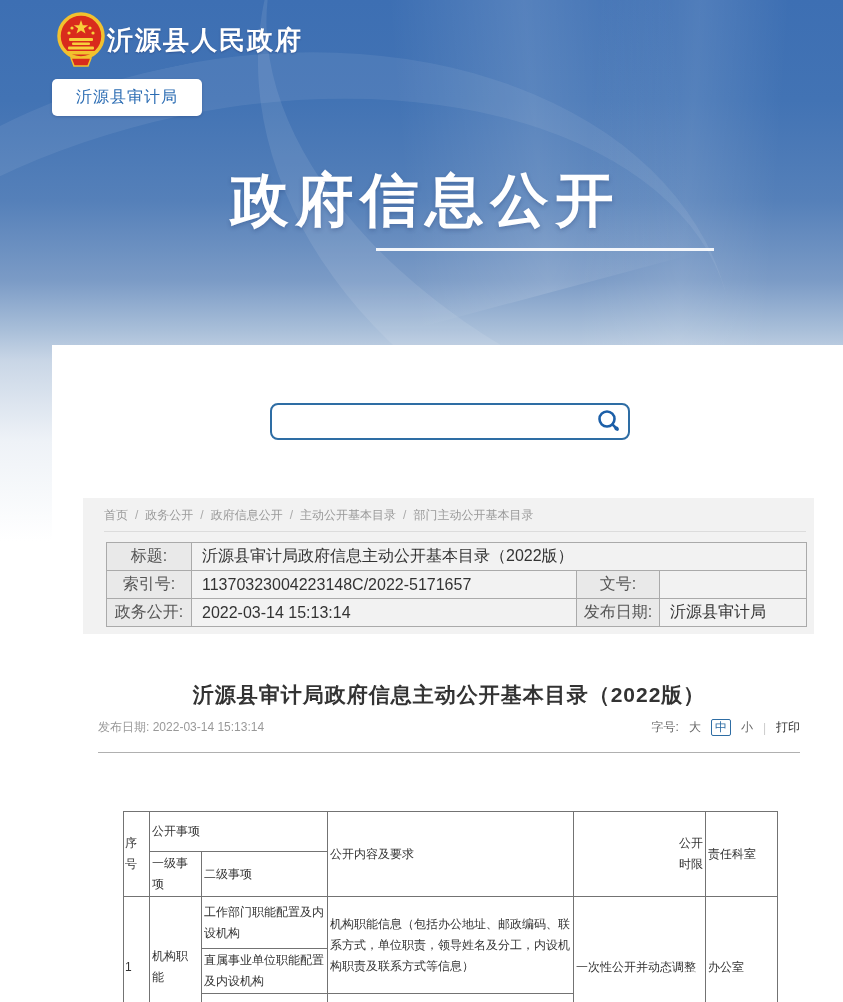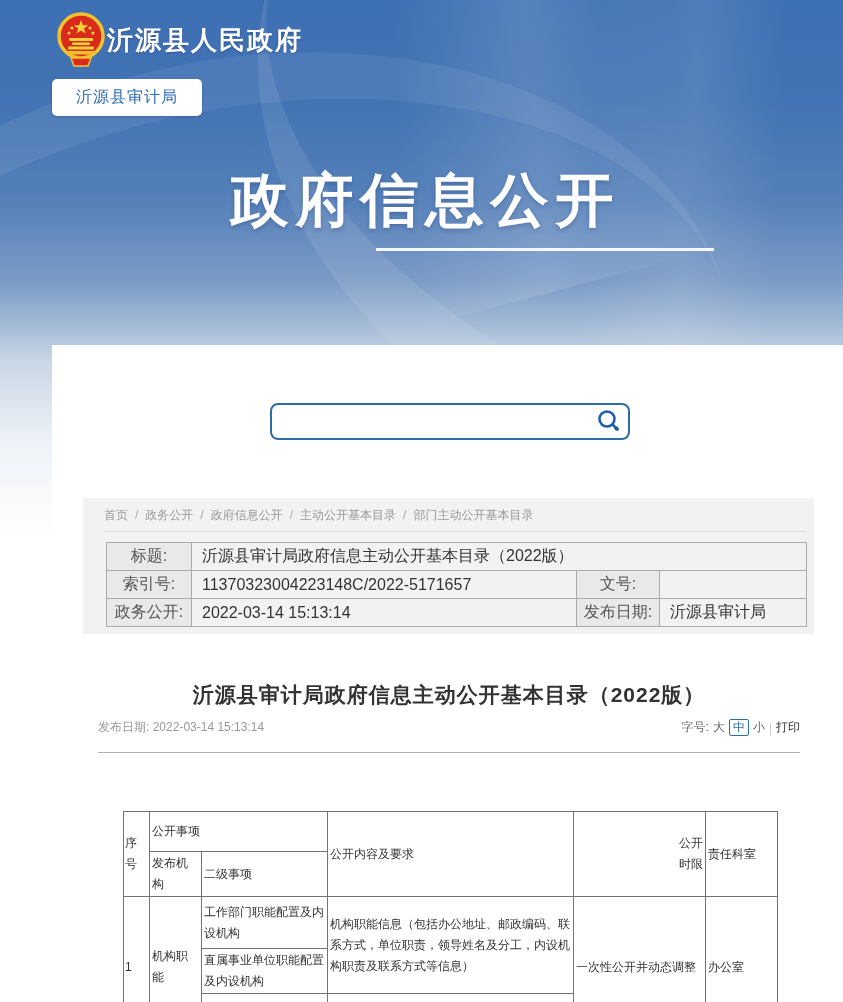--- a/index.html
+++ b/index.html
@@ -55,21 +55,21 @@
   .meta-table { position:absolute; left:23px; top:44px; width:700px; border-collapse:collapse;
                 table-layout:fixed; font-size:16px; }
   .meta-table td { border:1px solid #aaa; height:28px; padding:0 10px; color:#333; overflow:hidden; white-space:nowrap; }
   .meta-table td.lbl { background:#e9e9e9; color:#555; text-align:center; padding:0 2px; }
 
   
   .article-title { position:absolute; left:46px; top:336px; width:702px; text-align:center;
                    font-size:21px; font-weight:bold; color:#333; letter-spacing:1px; }
   .article-meta { position:absolute; left:46px; top:374px; width:702px; height:17px; font-size:12px;
                   color:#999; display:flex; justify-content:space-between; align-items:center; }
-  .fontsize-ctl { color:#666; display:flex; align-items:center; gap:4px; }
+  .fontsize-ctl { color:#666; display:flex; align-items:center; gap:10px; }
   .fs-opt { color:#666; cursor:pointer; }
   .fs-mid { color:#2e6da4; border:1px solid #2e6da4; border-radius:2px; padding:0 3px; line-height:15px; }
   .fs-div { color:#ccc; }
   .print { color:#333; cursor:pointer; }
   .article-hr { position:absolute; left:46px; top:407px; width:702px; height:0; border-top:1px solid #b0b0b0; }
 
   
   .main-table { position:absolute; left:71px; top:466px; width:654px; border-collapse:collapse;
                 table-layout:fixed; font-size:12px; color:#333; line-height:1.75; }
   .main-table th, .main-table td { border:1px solid #737373; font-weight:normal; text-align:left;
@@ -193,21 +193,21 @@
       <tbody>
           <tr class="r-head1">
         <th class="seq-h" rowspan="2">序号</th>
         <th colspan="2">公开事项</th>
         <th rowspan="2">公开内容及要求</th>
         <th rowspan="2" class="prewrap">公开
 时限</th>
         <th rowspan="2">责任科室</th>
       </tr>
       <tr class="r-head2">
-        <th>发布机构</th>
+        <th>一级事项</th>
         <th>二级事项</th>
       </tr>
       <tr class="r-body1">
         <td class="seq-c" rowspan="3">1</td>
         <td rowspan="3">机构职能</td>
         <td>工作部门职能配置及内设机构</td>
         <td rowspan="2">机构职能信息（包括办公地址、邮政编码、联系方式，单位职责，领导姓名及分工，内设机构职责及联系方式等信息）</td>
         <td rowspan="3">一次性公开并动态调整</td>
         <td rowspan="3">办公室</td>
       </tr>

